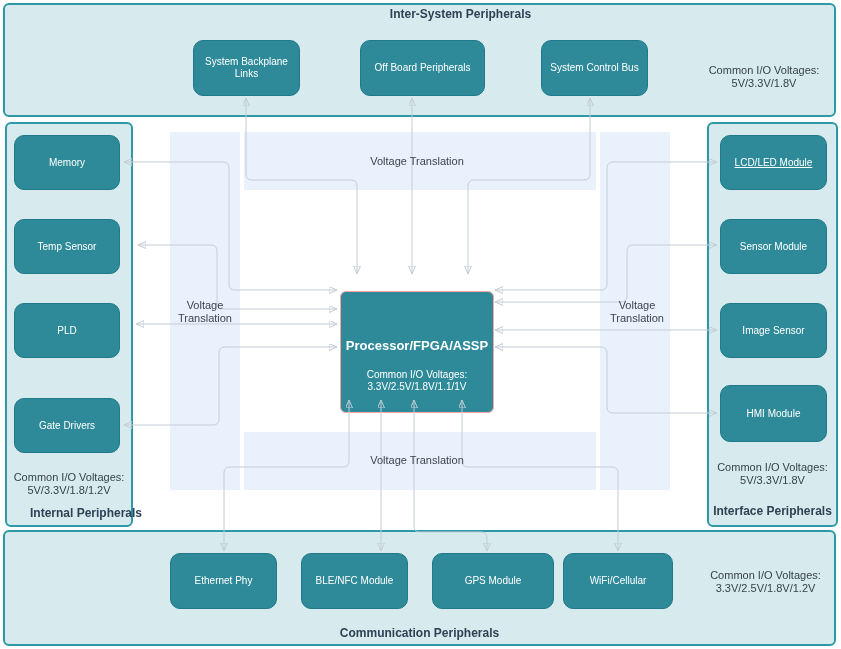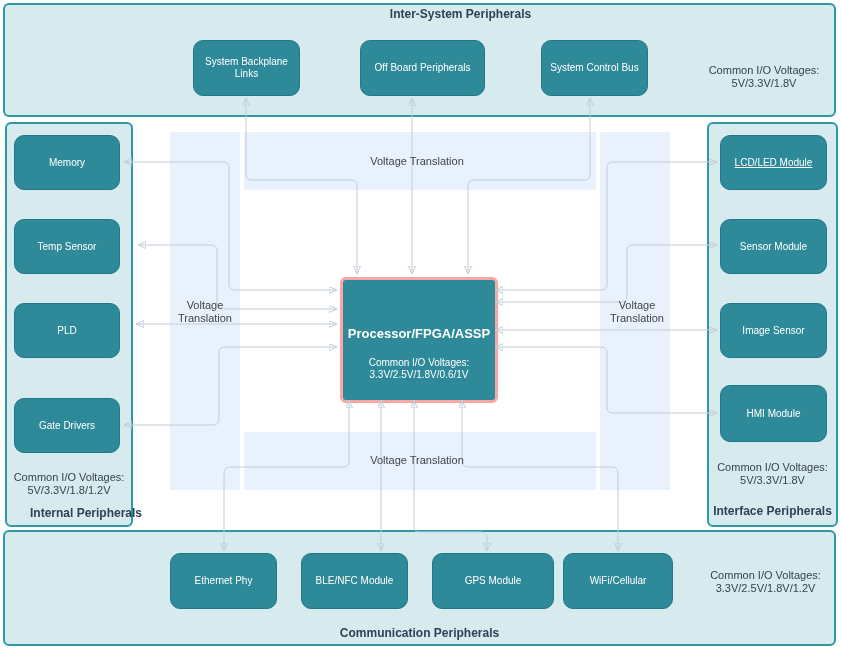--- a/index.html
+++ b/index.html
@@ -40,22 +40,22 @@
   .n-lcd  { left:720px; top:135px; width:107px; height:55px;text-decoration:underline; }
   .n-sen  { left:720px; top:219px; width:107px; height:55px; }
   .n-img  { left:720px; top:303px; width:107px; height:55px; }
   .n-hmi  { left:720px; top:385px; width:107px; height:57px; }
   .n-eth  { left:170px; top:553px; width:107px; height:56px; }
   .n-ble  { left:301px; top:553px; width:107px; height:56px; }
   .n-gps  { left:432px; top:553px; width:122px; height:56px; }
   .n-wifi { left:563px; top:553px; width:110px; height:56px; }
   
   .processor {
-    position:absolute; left:340px; top:277px; width:152px; height:120px;
-    background:#2e8a99; border:3px solid #fca5a5; border-radius:6px; color:#ffffff; z-index:5;
+    position:absolute; left:340px; top:291px; width:152px; height:120px;
+    background:#2e8a99; border:1px solid #fca5a5; border-radius:6px; color:#ffffff; z-index:5;
   }
   .proc-title { position:absolute; top:46px; left:0; width:100%; text-align:center; font-weight:bold; font-size:13px; }
   .proc-sub   { position:absolute; top:77px; left:0; width:100%; text-align:center; font-size:10px; line-height:12px; }
   
   .vt-label { position:absolute; font-size:11px; color:#3d454d; text-align:center; line-height:13px; z-index:20; }
   .vt-top    { left:332px; top:155px; width:170px; }
   .vt-bottom { left:332px; top:454px; width:170px; }
   .vt-left   { left:170px; top:299px; width:70px; }
   .vt-right  { left:602px; top:299px; width:70px; }
   
@@ -153,21 +153,21 @@
       <span>GPS Module</span>
     </div>
   <div class="node n-wifi">
       <span>WiFi/Cellular</span>
     </div>
 
   <div class="processor">
     <div class="proc-title">Processor/FPGA/ASSP</div>
     <div class="proc-sub">
       <div>Common I/O Voltages:</div>
-      <div>3.3V/2.5V/1.8V/0.6/1V</div>
+      <div>3.3V/2.5V/1.8V/1.1/1V</div>
     </div>
   </div>
 
   <svg class="wires" width="841" height="649" viewBox="0 0 841 649">
     <defs>
       <marker id="arr" markerUnits="userSpaceOnUse" markerWidth="9" markerHeight="8" refX="8" refY="3.5" orient="auto-start-reverse">
         <path d="M0,0 L8,3.5 L0,7 Z" fill="#b6c1cb" stroke="none"></path>
       </marker>
     </defs>
     <path d="M246,98 L246,174 Q246,180 252,180 L351,180 Q357,180 357,186 L357,274" marker-start="url(#arr)" marker-end="url(#arr)"></path>

